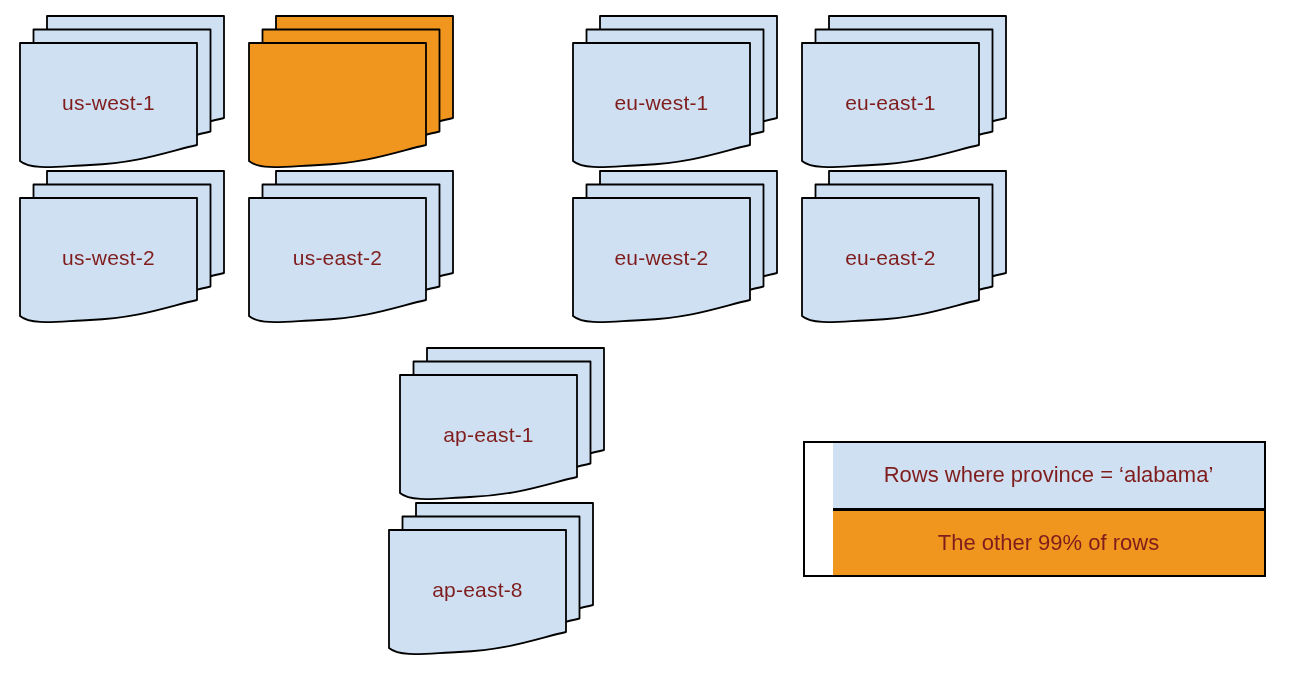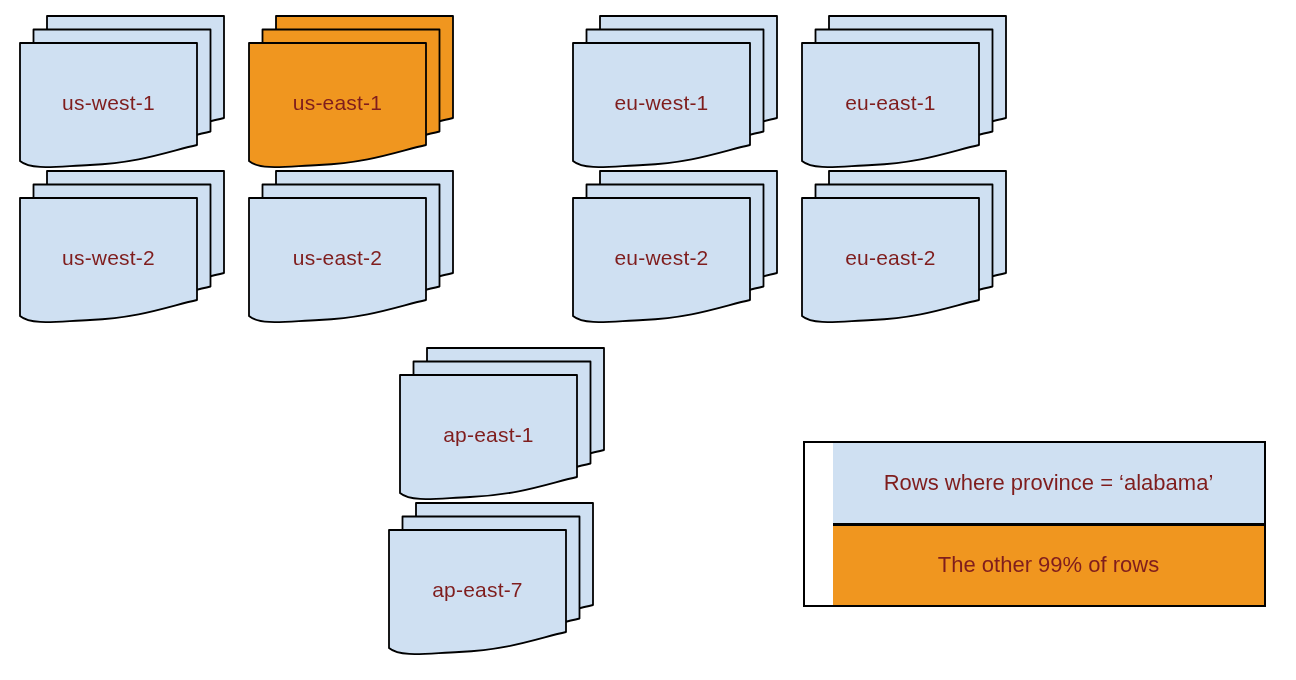--- a/index.html
+++ b/index.html
@@ -72,21 +72,20 @@
           <path transform="translate(0,27)" d="M0 0 H177 V102 C150 108 120 120 70 122 C40 123 12 128 0 118 Z" fill="#cfe0f2" stroke="#000000" stroke-width="1.8" stroke-linejoin="round"></path>
         </svg>
         <div class="stack-label">us-west-1</div>
       </div>
       <div class="stack" style="left: 249px; top: 16px;">
         <svg width="206" height="162" viewBox="0 0 206 162">
           <path transform="translate(27,0)" d="M0 0 H177 V102 C150 108 120 120 70 122 C40 123 12 128 0 118 Z" fill="#f0961f" stroke="#000000" stroke-width="1.8" stroke-linejoin="round"></path>
           <path transform="translate(13.5,13.5)" d="M0 0 H177 V102 C150 108 120 120 70 122 C40 123 12 128 0 118 Z" fill="#f0961f" stroke="#000000" stroke-width="1.8" stroke-linejoin="round"></path>
           <path transform="translate(0,27)" d="M0 0 H177 V102 C150 108 120 120 70 122 C40 123 12 128 0 118 Z" fill="#f0961f" stroke="#000000" stroke-width="1.8" stroke-linejoin="round"></path>
         </svg>
-        <div class="stack-label">us-east-1</div>
       </div>
       <div class="stack" style="left: 573px; top: 16px; text-align: center;">
         <svg width="206" height="162" viewBox="0 0 206 162">
           <path transform="translate(27,0)" d="M0 0 H177 V102 C150 108 120 120 70 122 C40 123 12 128 0 118 Z" fill="#cfe0f2" stroke="#000000" stroke-width="1.8" stroke-linejoin="round"></path>
           <path transform="translate(13.5,13.5)" d="M0 0 H177 V102 C150 108 120 120 70 122 C40 123 12 128 0 118 Z" fill="#cfe0f2" stroke="#000000" stroke-width="1.8" stroke-linejoin="round"></path>
           <path transform="translate(0,27)" d="M0 0 H177 V102 C150 108 120 120 70 122 C40 123 12 128 0 118 Z" fill="#cfe0f2" stroke="#000000" stroke-width="1.8" stroke-linejoin="round"></path>
         </svg>
         <div class="stack-label">eu-west-1</div>
       </div>
       <div class="stack" style="left: 802px; top: 16px;">
@@ -136,24 +135,24 @@
           <path transform="translate(0,27)" d="M0 0 H177 V102 C150 108 120 120 70 122 C40 123 12 128 0 118 Z" fill="#cfe0f2" stroke="#000000" stroke-width="1.8" stroke-linejoin="round"></path>
         </svg>
         <div class="stack-label">ap-east-1</div>
       </div>
       <div class="stack" style="left: 389px; top: 503px;">
         <svg width="206" height="162" viewBox="0 0 206 162">
           <path transform="translate(27,0)" d="M0 0 H177 V102 C150 108 120 120 70 122 C40 123 12 128 0 118 Z" fill="#cfe0f2" stroke="#000000" stroke-width="1.8" stroke-linejoin="round"></path>
           <path transform="translate(13.5,13.5)" d="M0 0 H177 V102 C150 108 120 120 70 122 C40 123 12 128 0 118 Z" fill="#cfe0f2" stroke="#000000" stroke-width="1.8" stroke-linejoin="round"></path>
           <path transform="translate(0,27)" d="M0 0 H177 V102 C150 108 120 120 70 122 C40 123 12 128 0 118 Z" fill="#cfe0f2" stroke="#000000" stroke-width="1.8" stroke-linejoin="round"></path>
         </svg>
-        <div class="stack-label">ap-east-7</div>
+        <div class="stack-label">ap-east-8</div>
       </div>
     </div>
-  <div class="legend" style="left: 803px; top: 441px; width: 463px; height: 166px; padding-left: 28px;">
+  <div class="legend" style="left: 803px; top: 441px; width: 463px; height: 136px; padding-left: 28px;">
       <div class="legend-item divided" style="background: rgb(207, 224, 242);">
         <span>Rows where province = ‘alabama’</span>
       </div>
       <div class="legend-item" style="background: rgb(240, 150, 31);">
         <span>The other 99% of rows</span>
       </div>
     </div>
 </div>
 
 </body></html>

